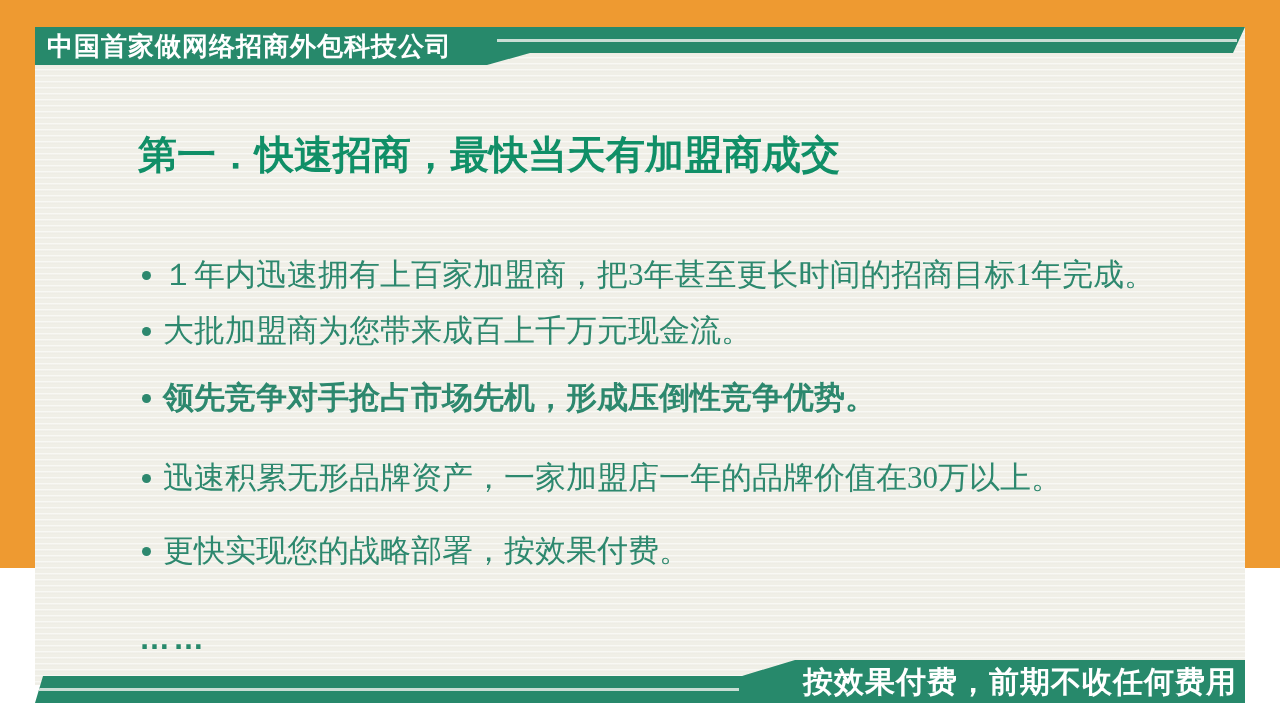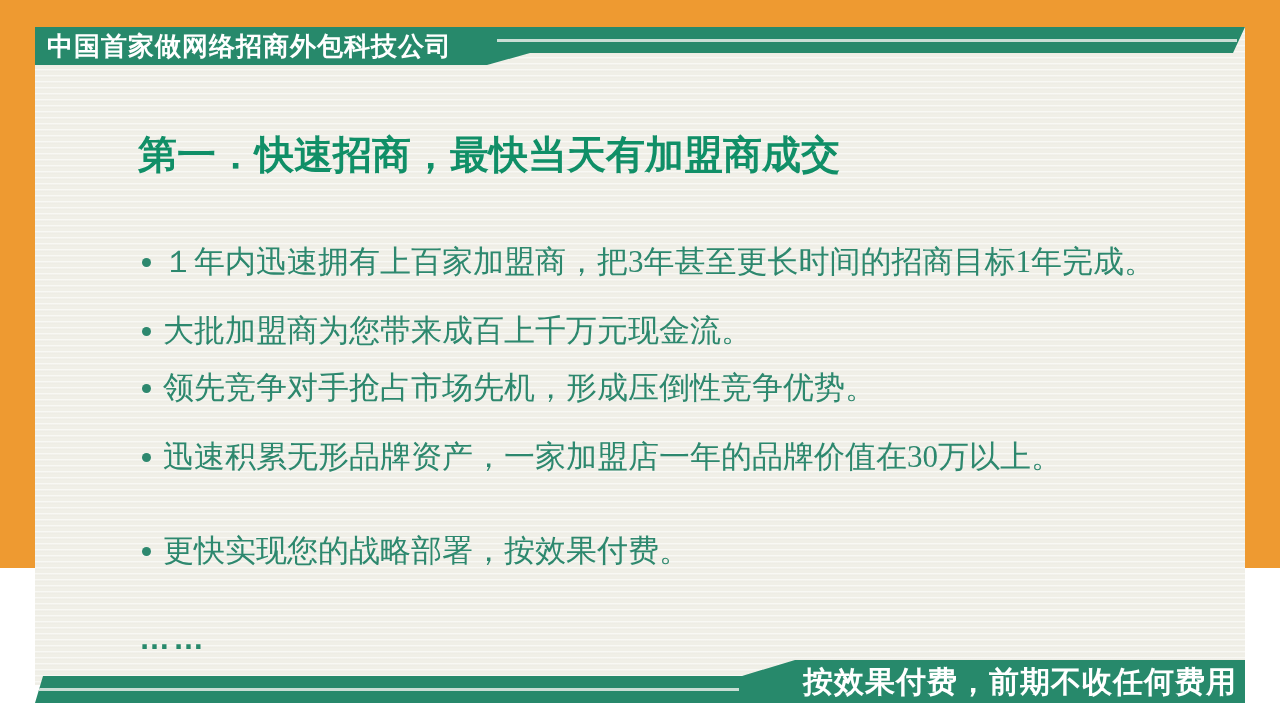--- a/index.html
+++ b/index.html
@@ -41,21 +41,21 @@
     position:absolute;left:103px;top:110px;margin:0;
     font-size:39px;line-height:36px;font-weight:800;
     color:var(--title-green,#108F67);white-space:nowrap;
     font-family:"Liberation Sans","DejaVu Sans",sans-serif;
   }
   
   .bullet{
     position:absolute;left:107px;display:flex;align-items:center;gap:12px;
     white-space:nowrap;
   }
-  .b1{top:216px;} .b2{top:285px;} .b3{top:342px;} .b4{top:411px;} .b5{top:505px;}
+  .b1{top:229px;} .b2{top:285px;} .b3{top:352px;font-weight:bold;} .b4{top:432px;} .b5{top:505px;}
   .dot{
     width:9px;height:9px;border-radius:50%;flex:0 0 auto;
     background:var(--body-green,#2D886E);
   }
   .bullet-text{
     font-family:"Liberation Serif","DejaVu Serif",serif;
     font-size:31px;line-height:38px;color:var(--body-green,#2D886E);
   }
   .ellipsis{
     position:absolute;left:104px;top:593px;

